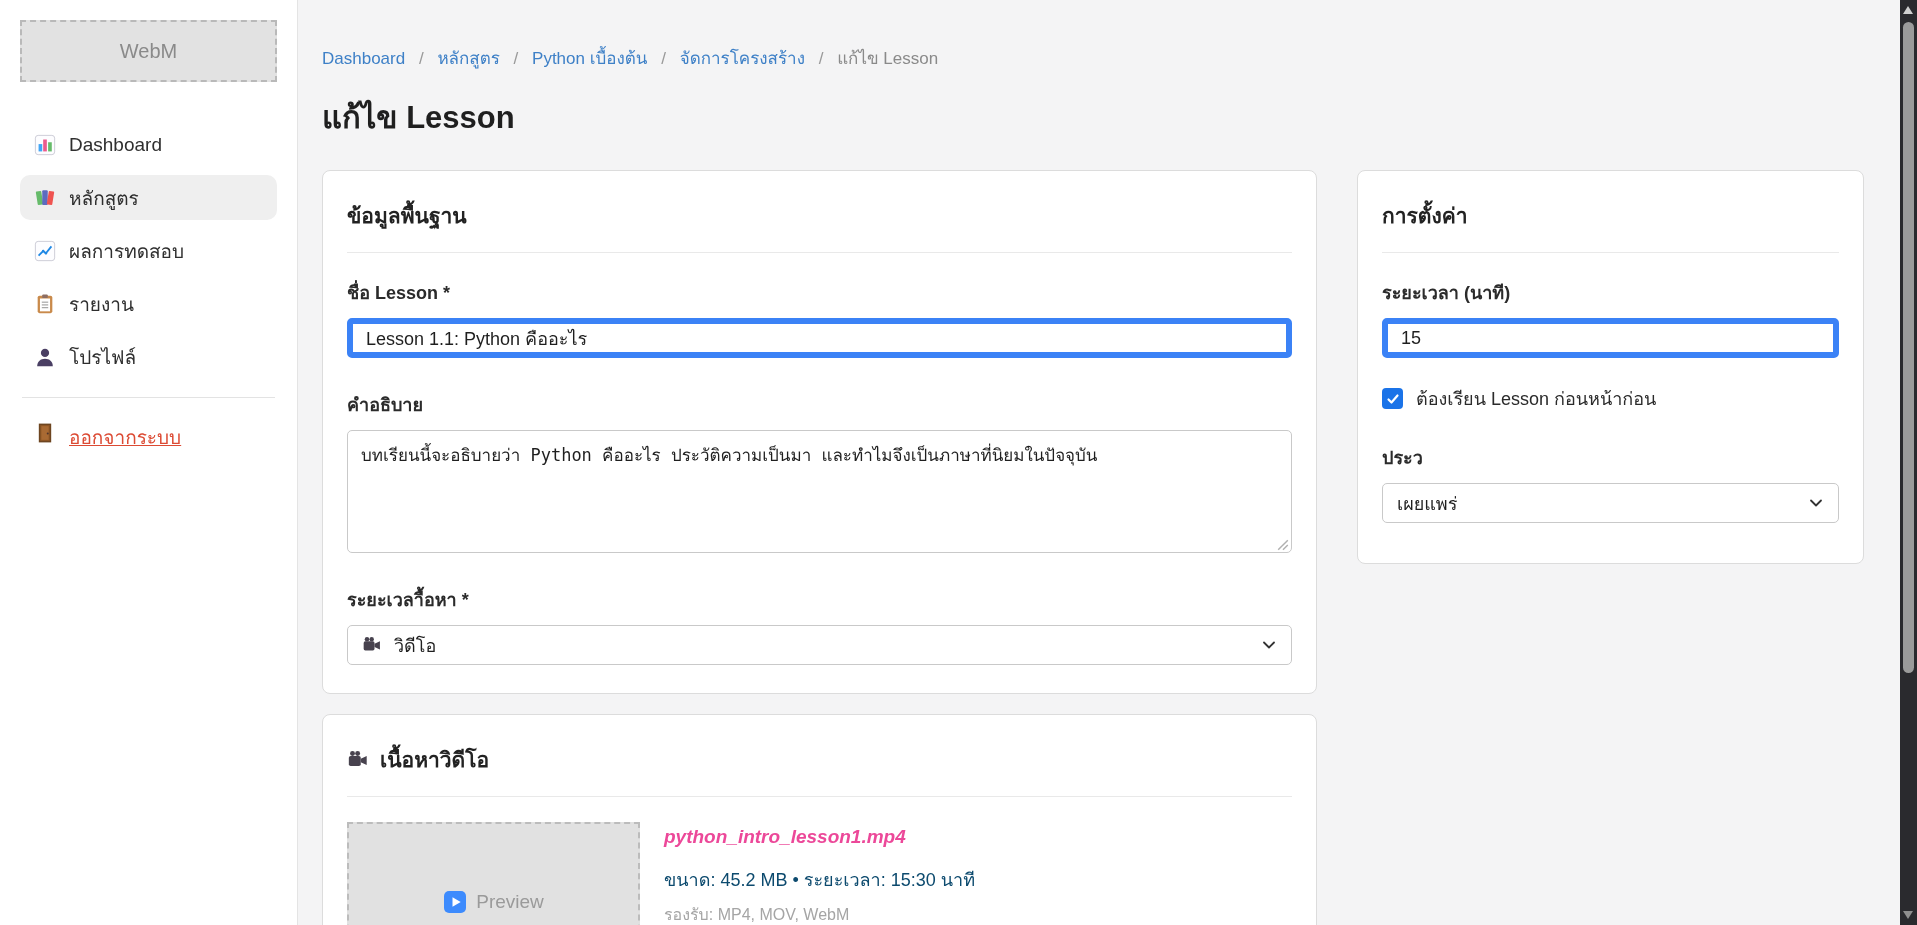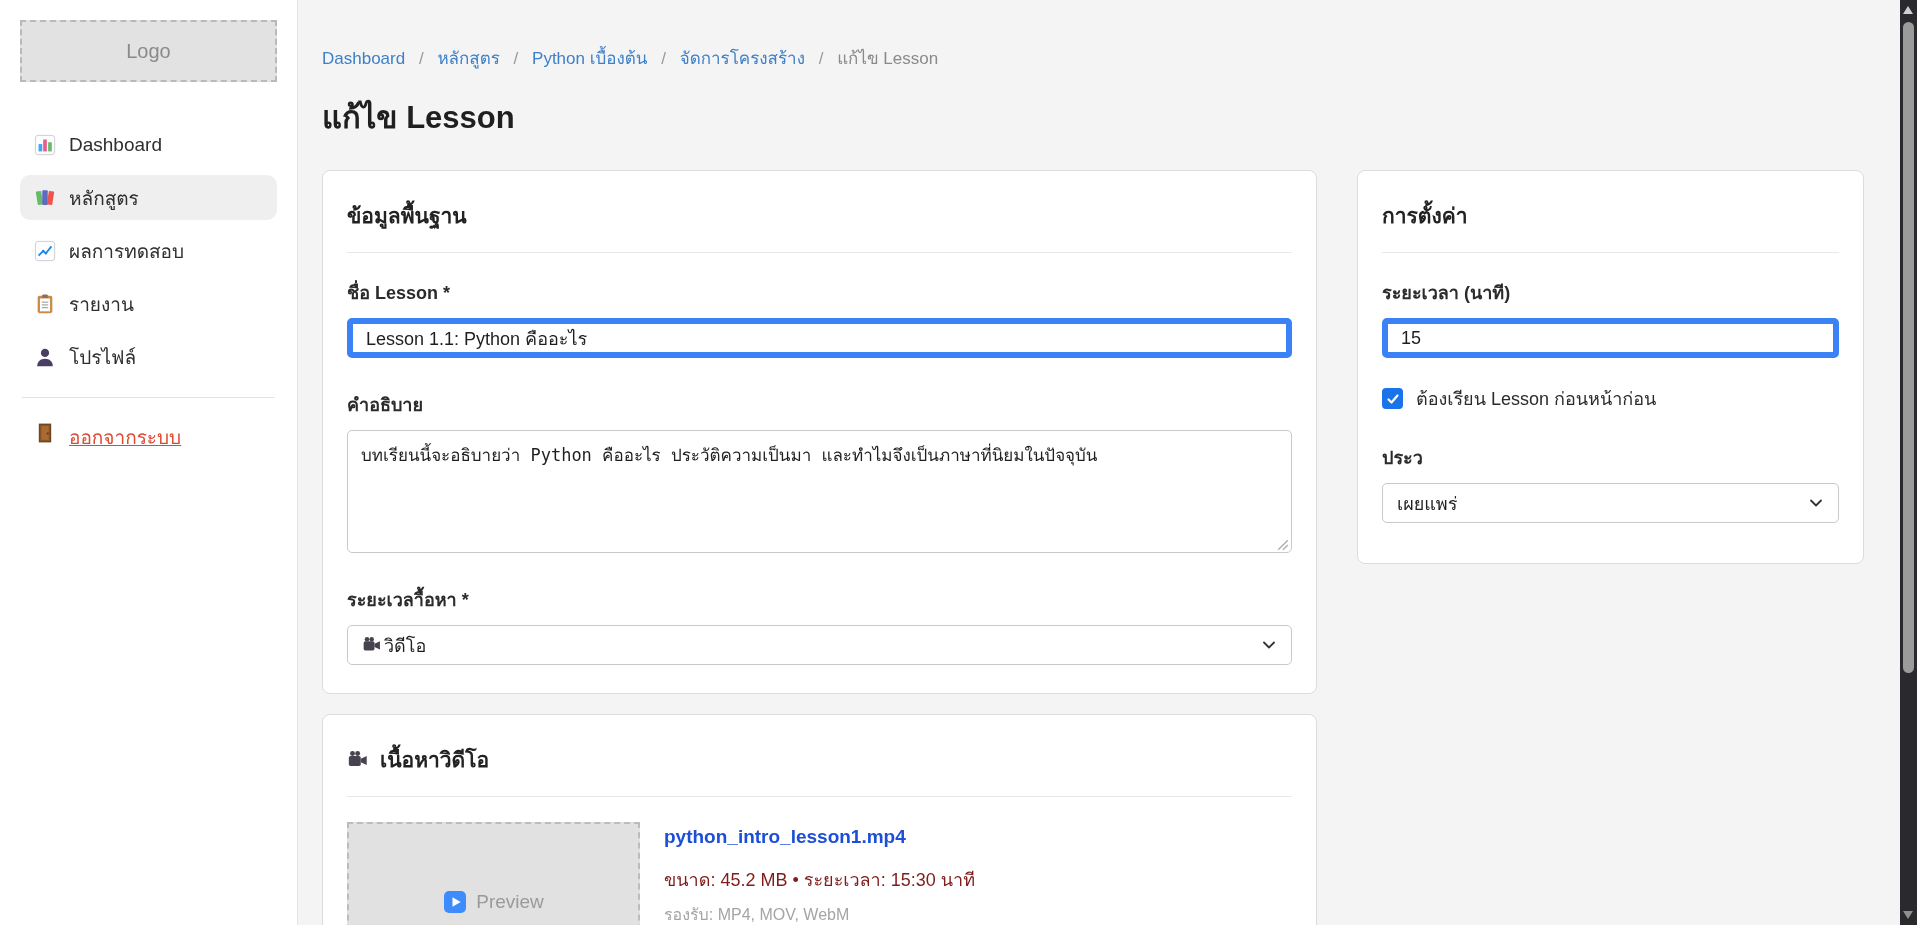--- a/index.html
+++ b/index.html
@@ -47,60 +47,60 @@
     font-family:"Liberation Sans","DejaVu Sans",sans-serif; background:#fff; }
   .group { margin-bottom:32px; }
   .group:last-child { margin-bottom:0; }
   .ta-wrap { position:relative; }
   textarea.text-area { width:100%; height:123px; border:1px solid #c9c9c9; border-radius:5px;
     padding:10px 13px; font-size:17px; color:#1f1f1f; resize:none;
     font-family:"DejaVu Sans Mono","Liberation Mono",monospace; display:block; }
   .resize-grip { position:absolute; right:3px; bottom:4px; width:12px; height:12px; }
 
   .select-box { height:40px; border:1px solid #c9c9c9; border-radius:5px; background:#fff;
-    display:flex; align-items:center; gap:2px; padding:0 14px; font-size:18px; color:#1f1f1f;
+    display:flex; align-items:center; gap:12px; padding:0 14px; font-size:18px; color:#1f1f1f;
     cursor:pointer; }
   .select-box .spacer { flex:1; }
   .chev { width:16px; height:16px; }
 
   .check-row { display:flex; align-items:center; gap:13px; margin:26px 0 30px; }
   .checkbox { width:21px; height:21px; border-radius:4px; background:#1a73e8;
     display:flex; align-items:center; justify-content:center; cursor:pointer; }
   .checkbox svg { width:14px; height:14px; }
   .check-label { font-size:18px; color:#2b2b2b; }
 
   
   .video-body { display:flex; gap:24px; }
   .preview-box { width:293px; height:160px; background:#e1e1e1; border:2px dashed #bcbcbc;
     display:flex; align-items:center; justify-content:center; gap:9px; color:#9a9a9a;
     font-size:19px; cursor:pointer; flex:0 0 auto; }
   .play-ic { width:24px; height:24px; }
-  .file-name { font-size:19px; font-weight:bold; color:#1d4ed8; margin-top:4px; }
-  .file-meta { font-size:18px; color:#7f1d1d; margin-top:17px; }
+  .file-name { font-size:19px; font-weight:bold; color:#ec4899; margin-top:4px;font-style:italic; }
+  .file-meta { font-size:18px; color:#0c4a6e; margin-top:17px; }
   .file-supported { font-size:16px; color:#a5a5a5; margin-top:8px; }
 
   
   .scrollbar { position:absolute; right:0; top:0; width:17px; height:925px; background:#2a2a2e; }
   .sb-up { position:absolute; top:6px; left:3px; width:0; height:0;
     border-left:5.5px solid transparent; border-right:5.5px solid transparent;
     border-bottom:8px solid #d0d0d0; }
   .sb-thumb { position:absolute; top:22px; left:3px; width:11px; height:651px;
     background:#9b9b9b; border-radius:7px; }
   .sb-down { position:absolute; bottom:6px; left:3px; width:0; height:0;
     border-left:5.5px solid transparent; border-right:5.5px solid transparent;
     border-top:8px solid #8f8f8f; }
 </style>
 </head>
 <body>
 
 <div class="app">
 
   <aside class="sidebar">
     <div class="logo-box">
-      <span>Logo</span>
+      <span>WebM</span>
     </div>
 
     <div class="nav-item">
       <span class="icon">
         <svg viewBox="0 0 24 24">
             <rect x="1.5" y="1.5" width="21" height="21" rx="3" fill="#fdfdff" stroke="#c9c9d4"></rect>
             <rect x="5" y="11" width="4" height="8" fill="#42a5f5"></rect>
             <rect x="10" y="6" width="4" height="13" fill="#ec5b8d"></rect>
             <rect x="15.4" y="9" width="4" height="10" fill="#66bb6a"></rect>
           </svg>

